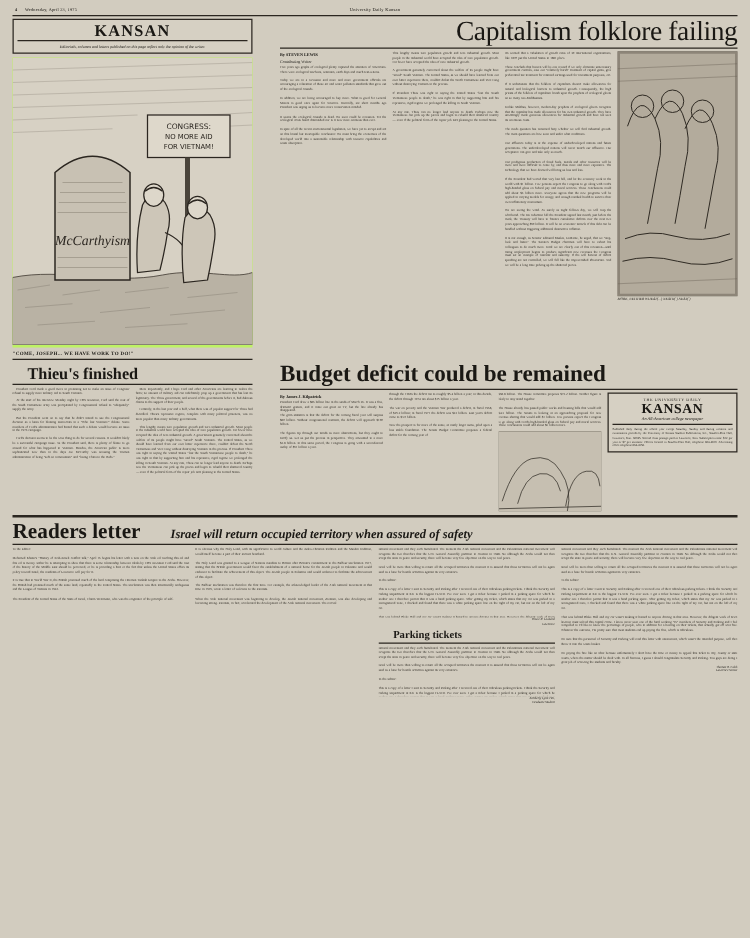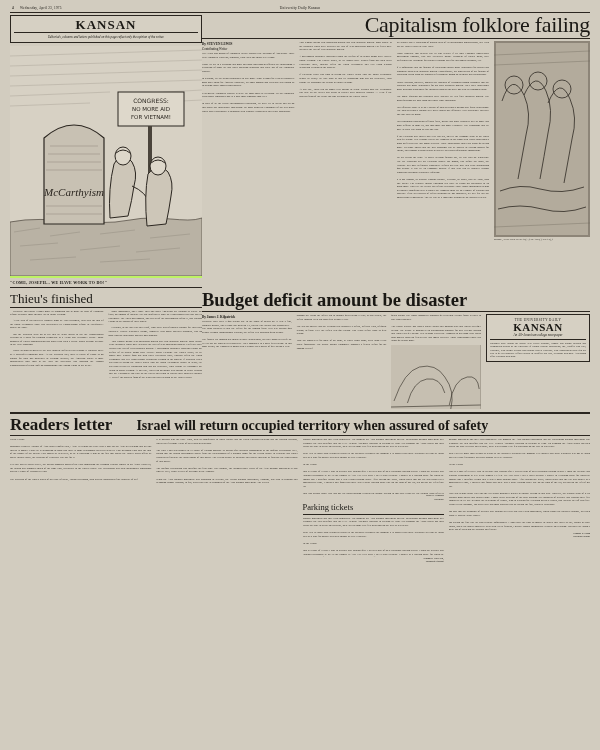--- a/index.html
+++ b/index.html
@@ -23,21 +23,21 @@
     font-size:3.4px;letter-spacing:.2px;
     border-bottom:0px solid #000;
     padding:0 2px 1px 2px;
   }
   .topbar .pg{font-weight:bold;margin-right:6px;}
   .topbar .date{margin-right:auto;font-style:normal;}
   .topbar .center{position:absolute;left:0;right:0;text-align:center;font-size:3.6px;}
   .rule{border-top:1px solid #2b2620;margin:1px 0 2px 0;}
 
   
-  .topsec{display:flex;gap:0;}
+  .topsec{display:flex;gap:22px;}
   .col-left{width:192px;}
   .col-right{flex:1;}
 
   
   .logobox{
     border:1px solid #2b2620;
     padding:2px 3px 3px 3px;
     margin-bottom:3px;
     background:#d6d0c3;
   }
@@ -72,27 +72,27 @@
     font-size:22px;line-height:.95;font-weight:normal;
     letter-spacing:-.3px;
     margin:0 0 2px 0;
     font-family:"Liberation Serif",serif;
     text-align:right;
   }
   .hl-mid{
     font-size:18.5px;line-height:.95;margin:0 0 2px 0;
   }
   .hl-small{
-    font-size:13px;line-height:1;margin:0 0 1px 0;font-weight:normal;
+    font-size:13px;line-height:1;margin:0 0 1px 12px;font-weight:bold;
   }
   .hl-readers{
     font-size:17px;line-height:1;margin:0;
   }
   .hl-israel{
-    font-size:14px;line-height:1;margin:0;
+    font-size:10px;line-height:1;margin:0;font-style:italic;
   }
   .byline{font-size:3.4px;font-weight:bold;margin:1px 0;}
   .subby{font-size:3.2px;margin:0 0 1px 0;}
 
   
   .cols{display:flex;gap:5px;}
   .c{flex:1;}
   .txt{
     font-size:2.55px;
     line-height:1.42;
@@ -311,21 +311,21 @@
 A government genuinely concerned about the welfare of its people might have "saved" South Vietnam. The United States, as we should have learned from our own bitter experience there, couldn't defeat the North Vietnamese and Viet Cong without destroying Vietnam in the process.
 
 If President Thieu was right in saying the United States "lost the South Vietnamese people to death," he was right in that by supporting him and his repressive, rigid regime we prolonged the killing in South Vietnam.
 
 At any rate, Thieu can no longer lead anyone to death. Perhaps now the Vietnamese can pick up the pieces and begin to rebuild their shattered country — even if the political form of the repair job isn't pleasing to the United States.</p>
         </div>
       </div>
     </div>
 
     <div class="col-right">
-      <h2 class="hl-mid">Budget deficit amount be disaster</h2>
+      <h2 class="hl-mid">Budget deficit could be remained</h2>
       <div class="hrthin"></div>
       <div class="cols">
         <div class="c">
           <div class="byline">By James J. Kilpatrick</div>
           <div class="txt">President Ford drew a $86 billion line in the sands of March 26. It was a fine, dramatic gesture, and it came out great on TV, but the line already has disappeared.</div>
           <div class="txt" style="white-space:pre-wrap;">The grim statistics is that the deficit for the coming fiscal year will surpass $80 billion. Without congressional restraint, the deficit will approach $100 billion.
 
 The figures zip through our minds as mere abstractions, but they ought to terrify us. Let us put the process in perspective. They amounted to a mere $3.8 billion. In this same period, the Congress is going with a second-sized outlay of $51 billion a year.</div>
         </div>
         <div class="c">

